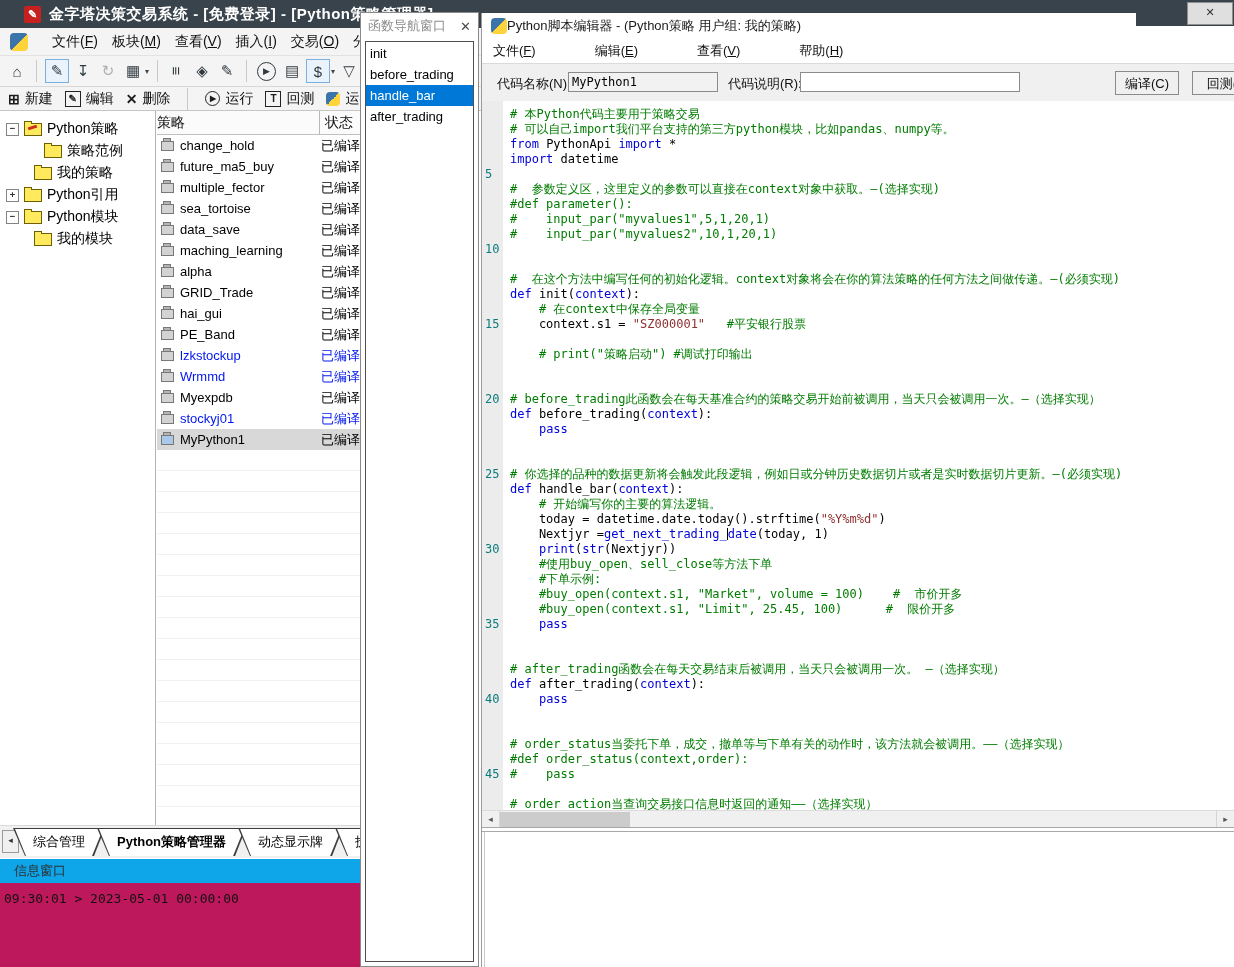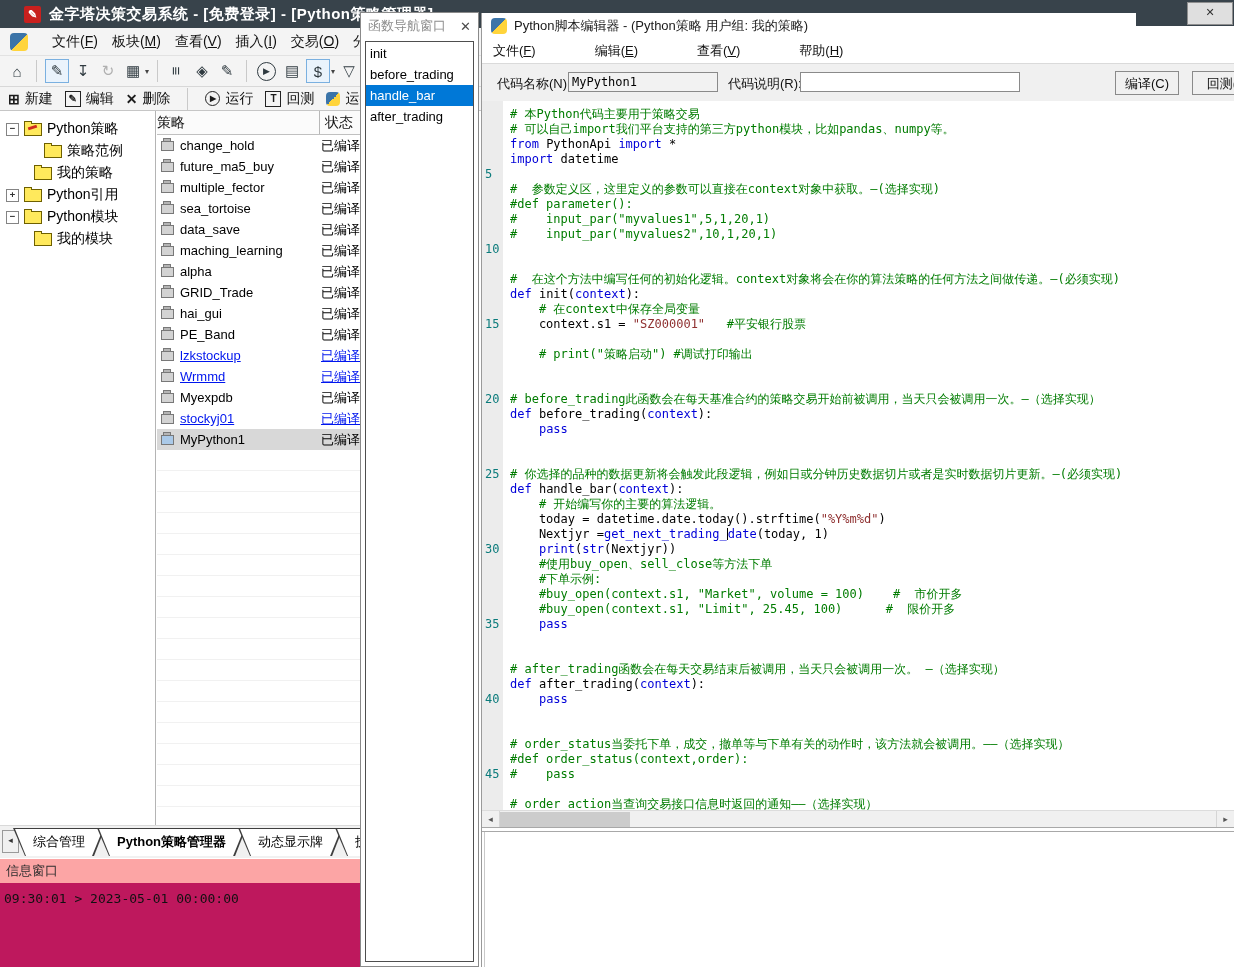--- a/index.html
+++ b/index.html
@@ -64,55 +64,55 @@
   .lh-col2{padding-left:5px;}
   .list-rows{position:relative;}
   .list-row{height:21px;display:flex;align-items:center;font-size:13px;color:#000;white-space:nowrap;}
   .list-row.selected{background:#d8d8d8;}
   .strat-icon{position:relative;width:11px;height:8px;background:#d3d3d3;border:1px solid #787878;
     margin:0 6px 0 4px;flex:0 0 auto;}
   .strat-icon::after{content:"";position:absolute;left:1px;top:-4px;width:6px;height:2px;background:#b5b5b5;border:1px solid #787878;}
   .list-row.selected .strat-icon{background:#aac9e8;}
   .lr-name{width:142px;overflow:hidden;}
   .lr-status{padding-left:6px;}
-  .list-row.link .lr-name,.list-row.link .lr-status{color:#0016ee;text-decoration:underline;}
+  .list-row.link .lr-name,.list-row.link .lr-status{color:#0016ee;}
   .list-empty{height:400px;background:repeating-linear-gradient(#ffffff 0 20px,#f1f1f1 20px 21px);}
   
   .tab-strip{position:absolute;left:0;top:825px;width:361px;height:33px;background:#f1f1f1;
     border-top:1px solid #d9d9d9;display:flex;align-items:flex-start;overflow:hidden;z-index:4;}
   .tab-scroll{width:15px;height:21px;margin:4px 2px 0 2px;border:1px solid #9a9a9a;background:#f0f0f0;
     font-size:9px;color:#333;text-align:center;line-height:19px;flex:0 0 auto;}
   .tab{position:relative;height:28px;margin-top:2px;padding:0 20px;flex:0 0 auto;
     display:flex;align-items:center;font-size:13px;color:#000;margin-left:-8px;}
   .tab::before{content:"";position:absolute;inset:0;background:#3e3e3e;
     clip-path:polygon(0 0,100% 0,calc(100% - 11px) 100%,12px 100%);}
   .tab::after{content:"";position:absolute;inset:1px 1px 0 1px;background:#ffffff;
     clip-path:polygon(1px 0,calc(100% - 1px) 0,calc(100% - 12px) 100%,12px 100%);}
   .tab span{position:relative;z-index:2;}
   .tab.active{font-weight:bold;}
   
-  .info-header{position:absolute;left:0;top:858px;width:361px;height:25px;background:#fca5a5;
+  .info-header{position:absolute;left:0;top:858px;width:361px;height:25px;background:#0ea5e9;
     border-top:1px solid #fff;color:#2e2e2e;font-size:13px;display:flex;align-items:center;
-    padding-left:6px;box-sizing:border-box;z-index:4;font-family:Liberation Mono, monospace;}
+    padding-left:14px;box-sizing:border-box;z-index:4;font-family:Liberation Mono, monospace;}
   .info-body{position:absolute;left:0;top:883px;width:361px;height:84px;background:#be185d;z-index:4;
     font-family:"DejaVu Sans Mono",monospace;font-size:13px;color:#111;padding:8px 0 0 4px;box-sizing:border-box;}
   
   .nav-window{position:absolute;left:360px;top:12px;width:119px;height:955px;background:#ffffff;
     border:1px solid #8a8a8a;box-sizing:border-box;z-index:30;}
   .nav-title{height:26px;display:flex;align-items:center;justify-content:space-between;
     padding:0 7px;color:#8c8c8c;font-size:13px;}
   .nav-close{color:#4a4a4a;font-size:13px;}
   .nav-list{position:absolute;left:4px;right:4px;top:28px;bottom:4px;border:1px solid #4e4e4e;
     background:#fff;padding-top:1px;}
   .nav-item{height:21px;line-height:21px;padding-left:4px;font-size:13px;color:#000;white-space:nowrap;}
   .nav-item.selected{background:#0078d7;color:#fff;}
   
   .editor{position:absolute;left:481px;top:13px;width:753px;height:954px;background:#ffffff;
     border-left:1px solid #9a9a9a;box-sizing:border-box;z-index:20;overflow:hidden;}
-  .ed-title{height:26px;display:flex;align-items:center;gap:7px;padding-left:9px;font-size:13px;color:#1a1a1a;}
+  .ed-title{height:26px;display:flex;align-items:center;padding-left:9px;font-size:13px;color:#1a1a1a;}
   .ed-menu{height:24px;display:flex;align-items:center;gap:23px;padding-left:11px;font-size:13px;color:#111;}
   .ed-fields{position:absolute;left:0;top:50px;width:100%;height:38px;background:#f0f0f0;
     border-top:1px solid #dadada;border-bottom:1px solid #c9c9c9;}
   .ed-label{position:absolute;top:11px;font-size:13px;color:#111;}
   .ed-input{position:absolute;top:8px;height:20px;border:1px solid #8a8a8a;box-sizing:border-box;
     font:12px "DejaVu Sans Mono",monospace;padding:2px 3px;color:#000;}
   .ed-btn{position:absolute;top:7px;height:24px;background:#f0f0f0;border:1px solid #8a8a8a;
     font-size:13px;color:#111;text-align:center;line-height:22px;box-sizing:border-box;}
   
   .code{position:absolute;left:0;top:88px;width:753px;height:709px;background:#fff;overflow:hidden;

